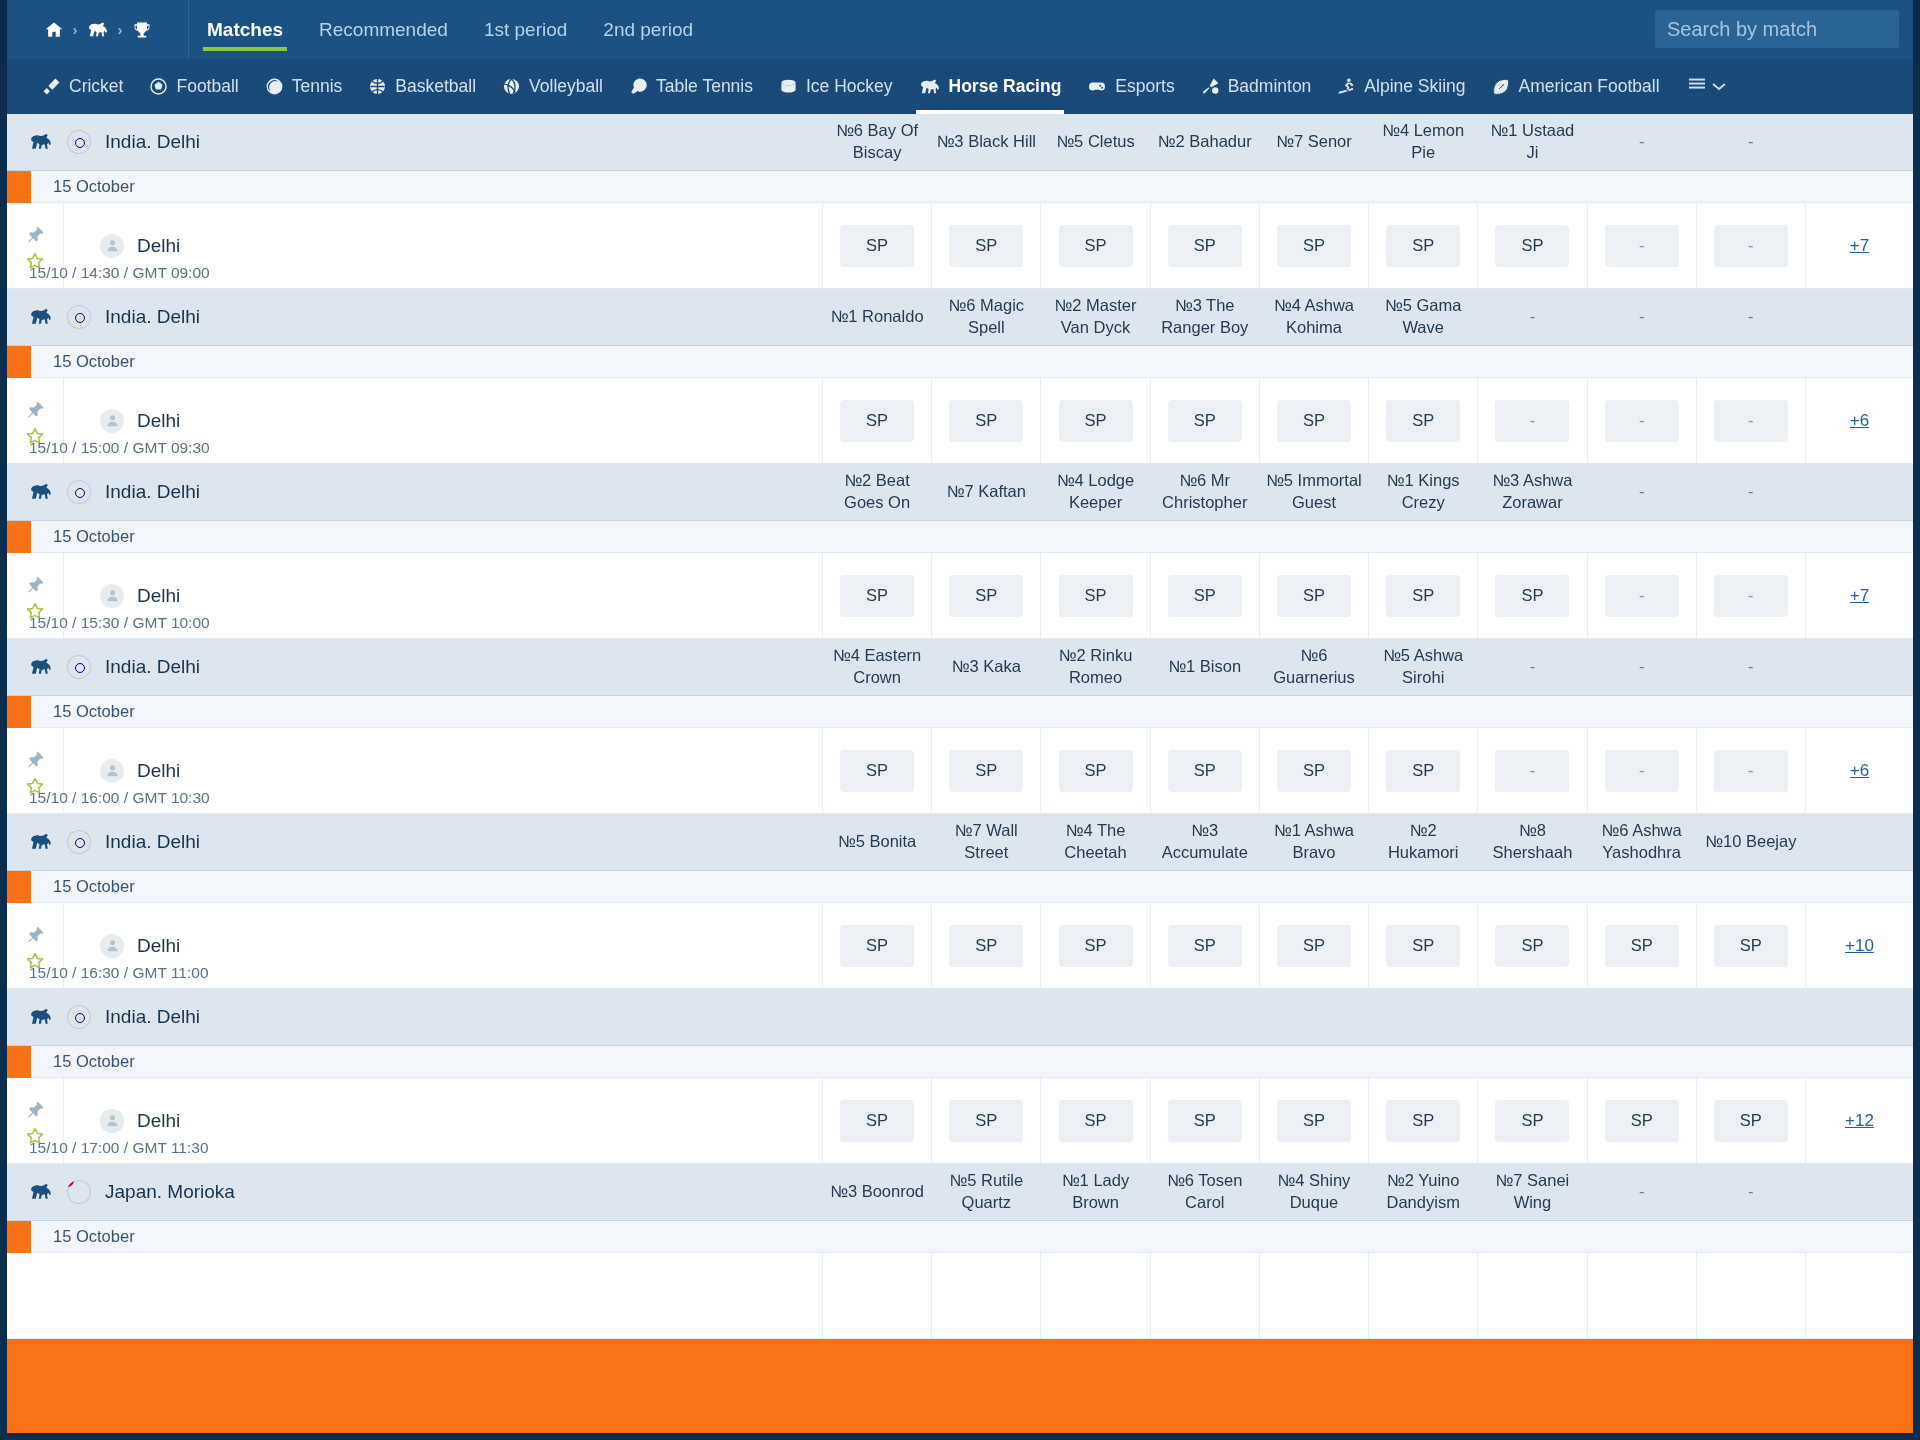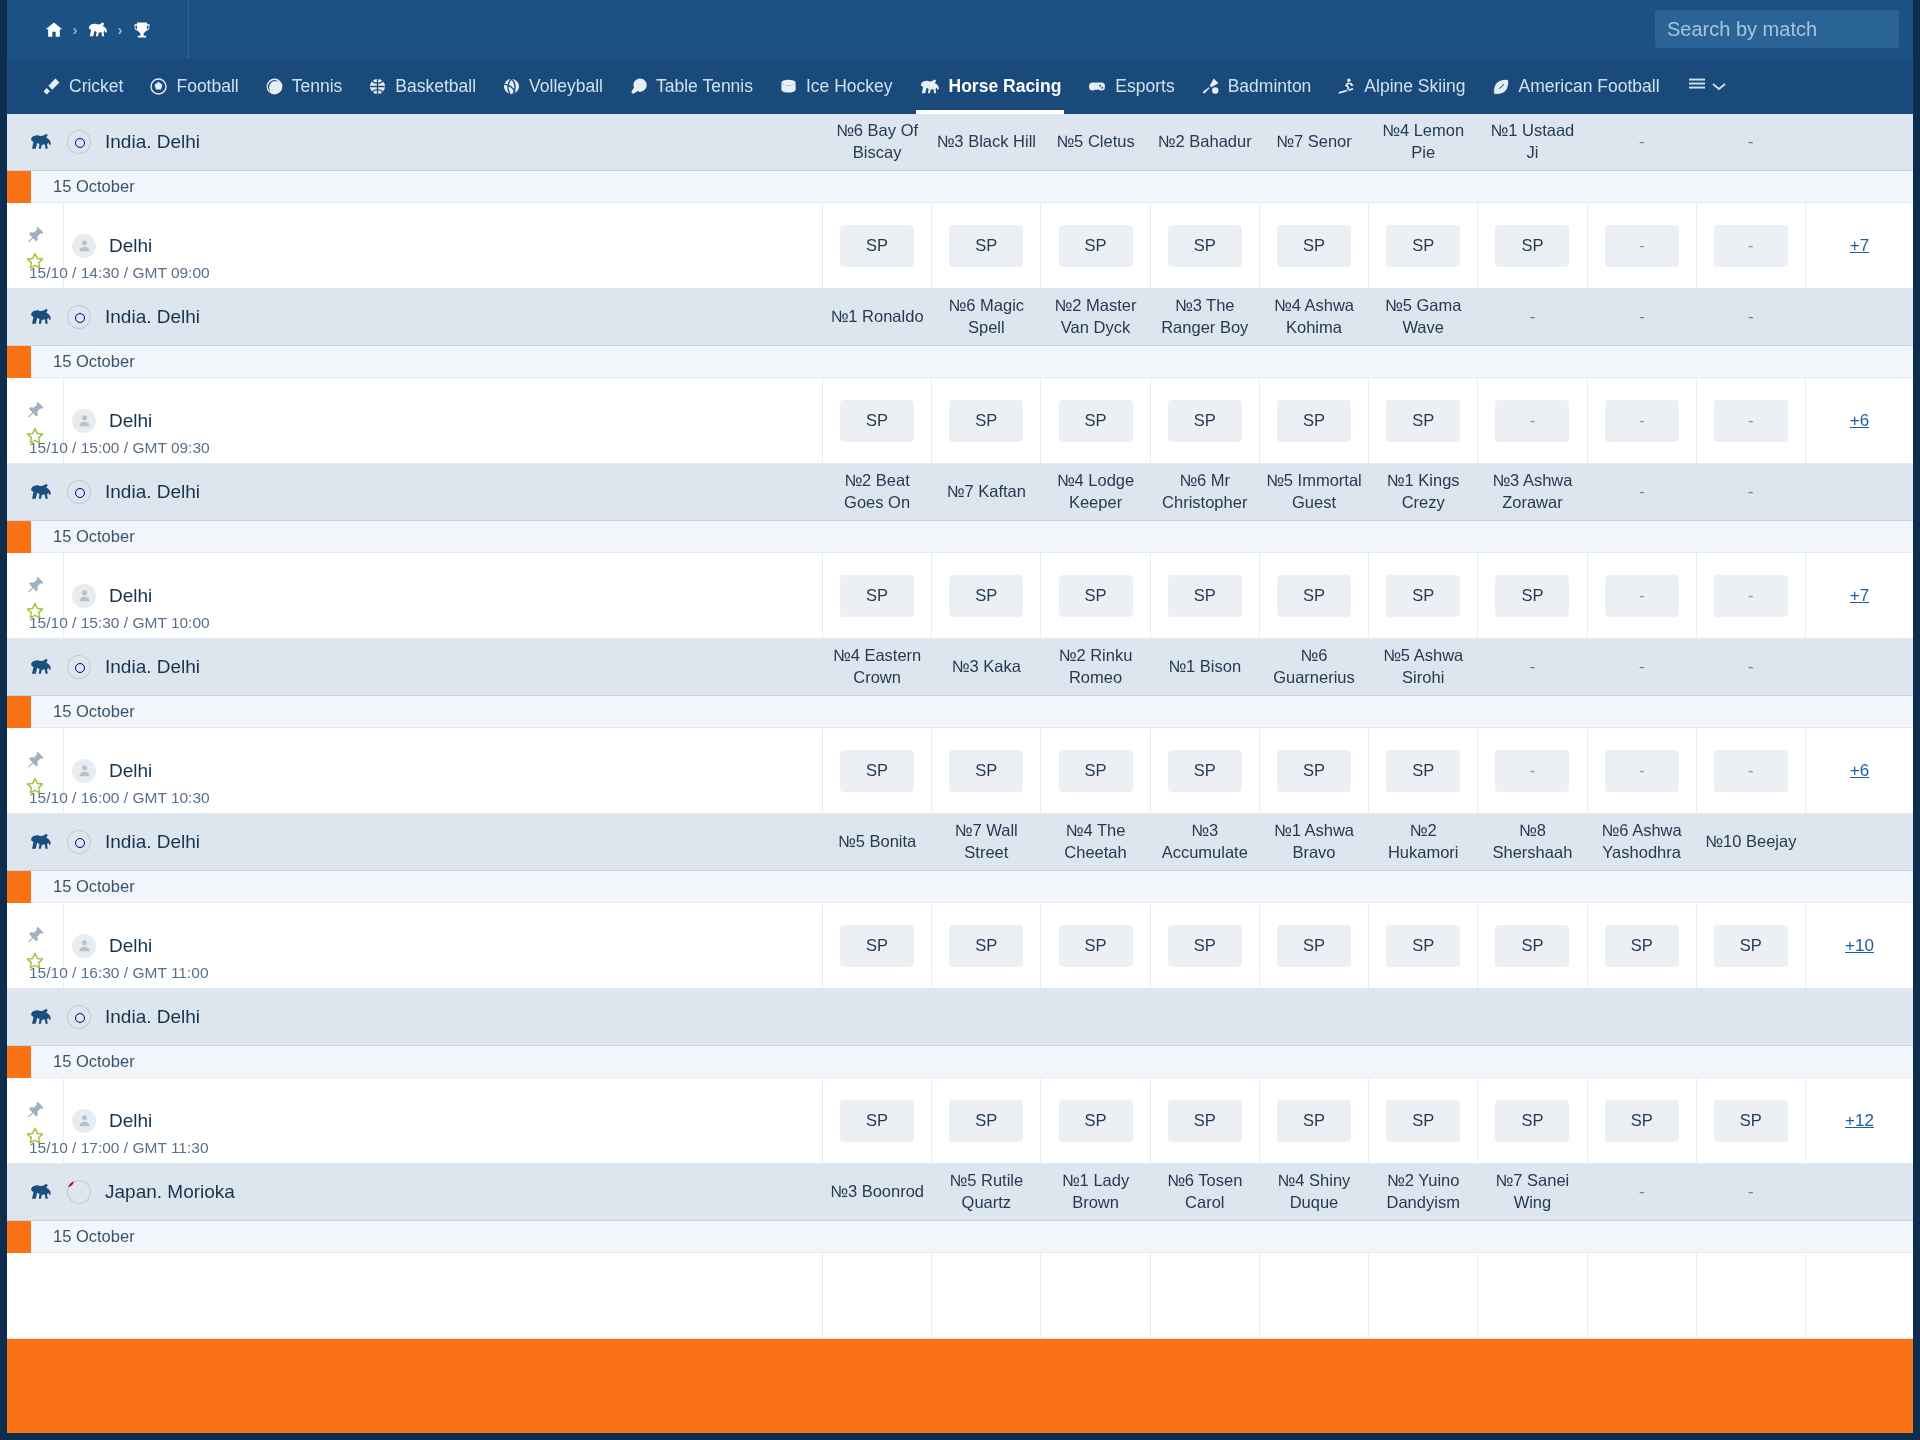--- a/index.html
+++ b/index.html
@@ -231,21 +231,21 @@
     padding-top: 4px;
   }
   .pin-ico { color: #9fb2c4; cursor: pointer; display: flex; }
   .star-ico { color: #a9c23f; cursor: pointer; display: flex; }
   .mrow-main {
     flex: 1 1 auto;
     display: flex;
     flex-direction: column;
     justify-content: center;
     border-left: 1px solid #e9eef3;
-    padding-left: 8px;
+    padding-left: 36px;
   }
   .mrow-team {
     display: flex;
     align-items: center;
     gap: 13px;
   }
   .avatar {
     width: 24px; height: 24px; border-radius: 50%;
     background: #e7ecf1;
     display: flex; align-items: center; justify-content: center;
@@ -314,20 +314,34 @@
           </svg>
       </span>
       <span class="bc-sep">›</span>
       <span class="bc-icon">
         <svg width="20" height="20" viewBox="0 0 24 24" fill="currentColor">
             <path d="M6 3h12v2h3v3c0 3-2 5-4 5-1 1.5-2 2.3-3 2.6V19h3v2H7v-2h3v-3.4c-1-.3-2-1.1-3-2.6-2 0-4-2-4-5V5h3V3zm-2 4v1c0 1.8 1 3 2 3.2V7H4zm16 0h-2v4.2c1-.2 2-1.4 2-3.2V7z"></path>
           </svg>
       </span>
     </div>
 
+    <div class="tabs">
+      <div class="tab active">
+          <span>Matches</span>
+        </div>
+      <div class="tab">
+          <span>Recommended</span>
+        </div>
+      <div class="tab">
+          <span>1st period</span>
+        </div>
+      <div class="tab">
+          <span>2nd period</span>
+        </div>
+    </div>
 
     <div class="searchbox">
       <input type="text" placeholder="Search by match" style="">
       <span class="search-ico">
         <svg width="20" height="20" viewBox="0 0 24 24" fill="none" stroke="currentColor" stroke-width="2.6">
             <circle cx="10.5" cy="10.5" r="6.5"></circle>
             <line x1="15.5" y1="15.5" x2="21" y2="21" stroke-linecap="round"></line>
           </svg>
       </span>
     </div>

